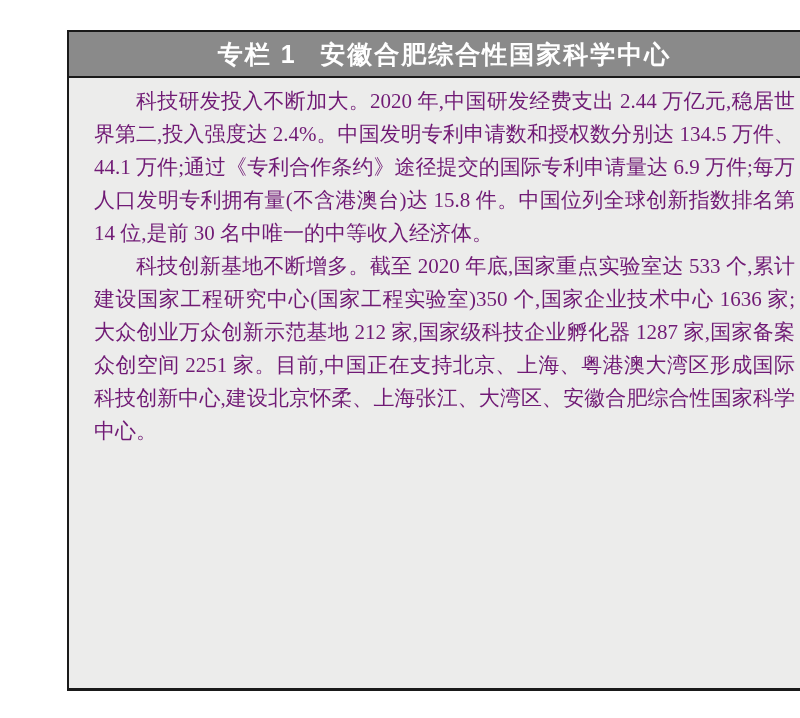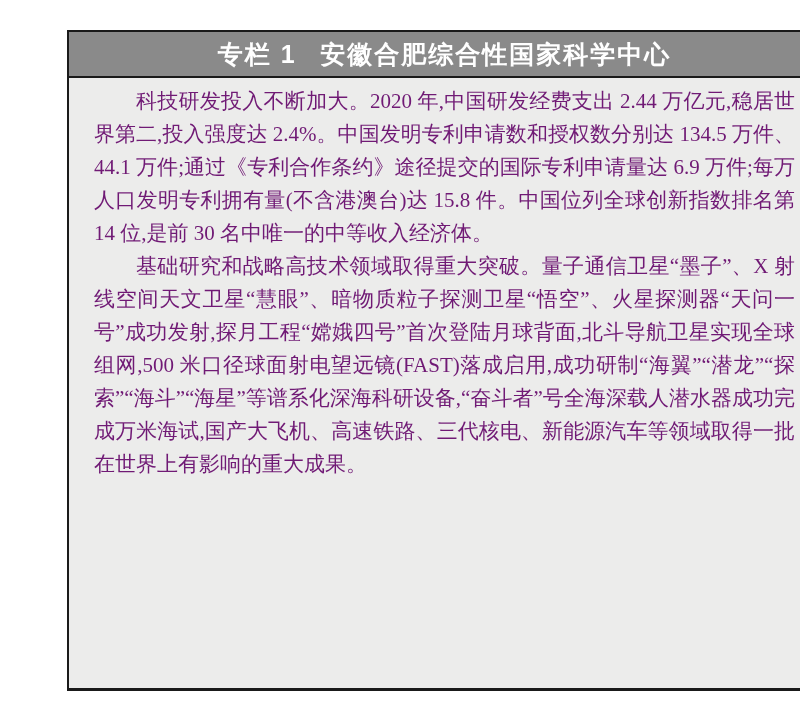--- a/index.html
+++ b/index.html
@@ -71,16 +71,16 @@
 <body style="background: rgb(255, 255, 255);">
 
 <div class="page">
   <div class="panel" style="border-color: rgb(26, 26, 26);">
     <div class="panel-header" style="background: rgb(138, 138, 138); color: rgb(255, 255, 255); border-bottom-color: rgb(26, 26, 26);">
       <span class="panel-label">专栏 1</span>
       <span class="panel-title">安徽合肥综合性国家科学中心</span>
     </div>
     <div class="panel-body" style="background: rgb(236, 236, 235); color: #701a75;">
       <p>科技研发投入不断加大。2020 年,中国研发经费支出 2.44 万亿元,稳居世界第二,投入强度达 2.4%。中国发明专利申请数和授权数分别达 134.5 万件、44.1 万件;通过《专利合作条约》途径提交的国际专利申请量达 6.9 万件;每万人口发明专利拥有量(不含港澳台)达 15.8 件。中国位列全球创新指数排名第 14 位,是前 30 名中唯一的中等收入经济体。</p>
-      <p>基础研究和战略高技术领域取得重大突破。量子通信卫星“墨子”、X 射线空间天文卫星“慧眼”、暗物质粒子探测卫星“悟空”、火星探测器“天问一号”成功发射,探月工程“嫦娥四号”首次登陆月球背面,北斗导航卫星实现全球组网,500 米口径球面射电望远镜(FAST)落成启用,成功研制“海翼”“潜龙”“探索”“海斗”“海星”等谱系化深海科研设备,“奋斗者”号全海深载人潜水器成功完成万米海试,国产大飞机、高速铁路、三代核电、新能源汽车等领域取得一批在世界上有影响的重大成果。</p>
+      <p>科技创新基地不断增多。截至 2020 年底,国家重点实验室达 533 个,累计建设国家工程研究中心(国家工程实验室)350 个,国家企业技术中心 1636 家;大众创业万众创新示范基地 212 家,国家级科技企业孵化器 1287 家,国家备案众创空间 2251 家。目前,中国正在支持北京、上海、粤港澳大湾区形成国际科技创新中心,建设北京怀柔、上海张江、大湾区、安徽合肥综合性国家科学中心。</p>
     </div>
   </div>
 </div>
 
 </body></html>

